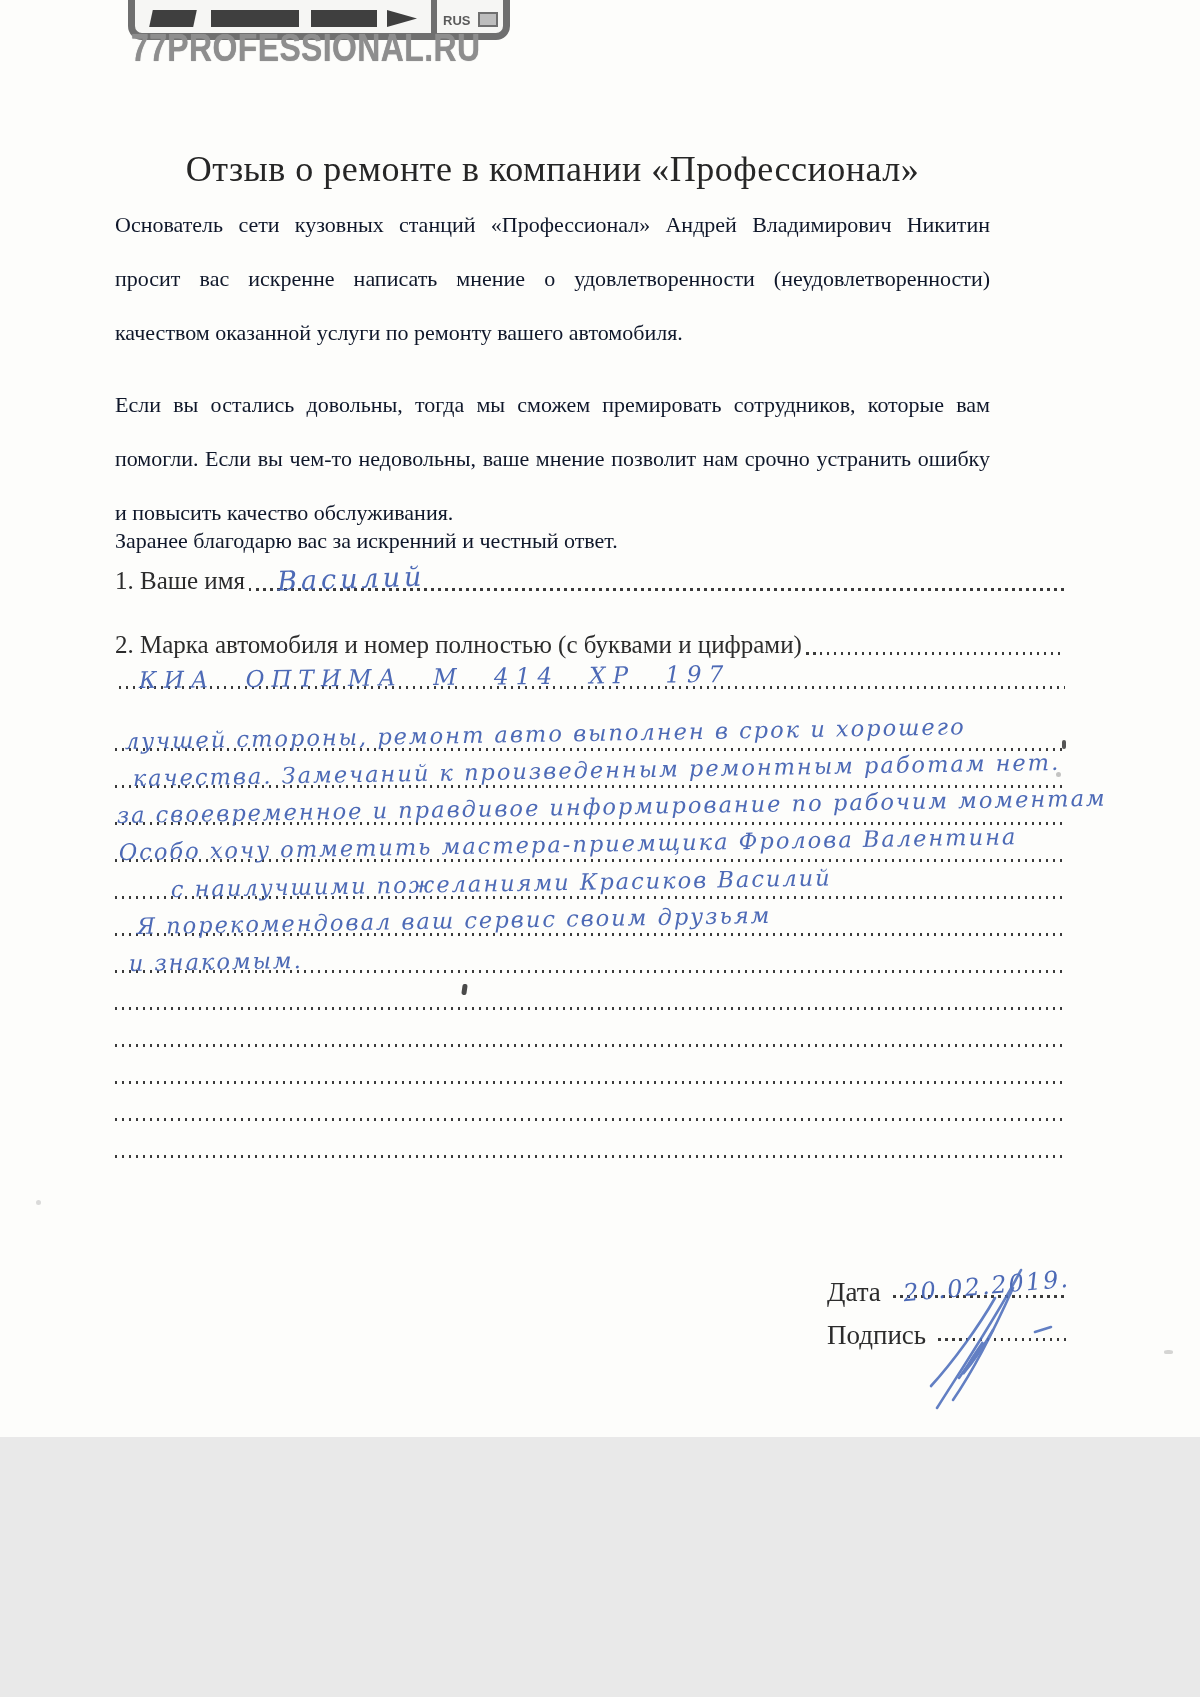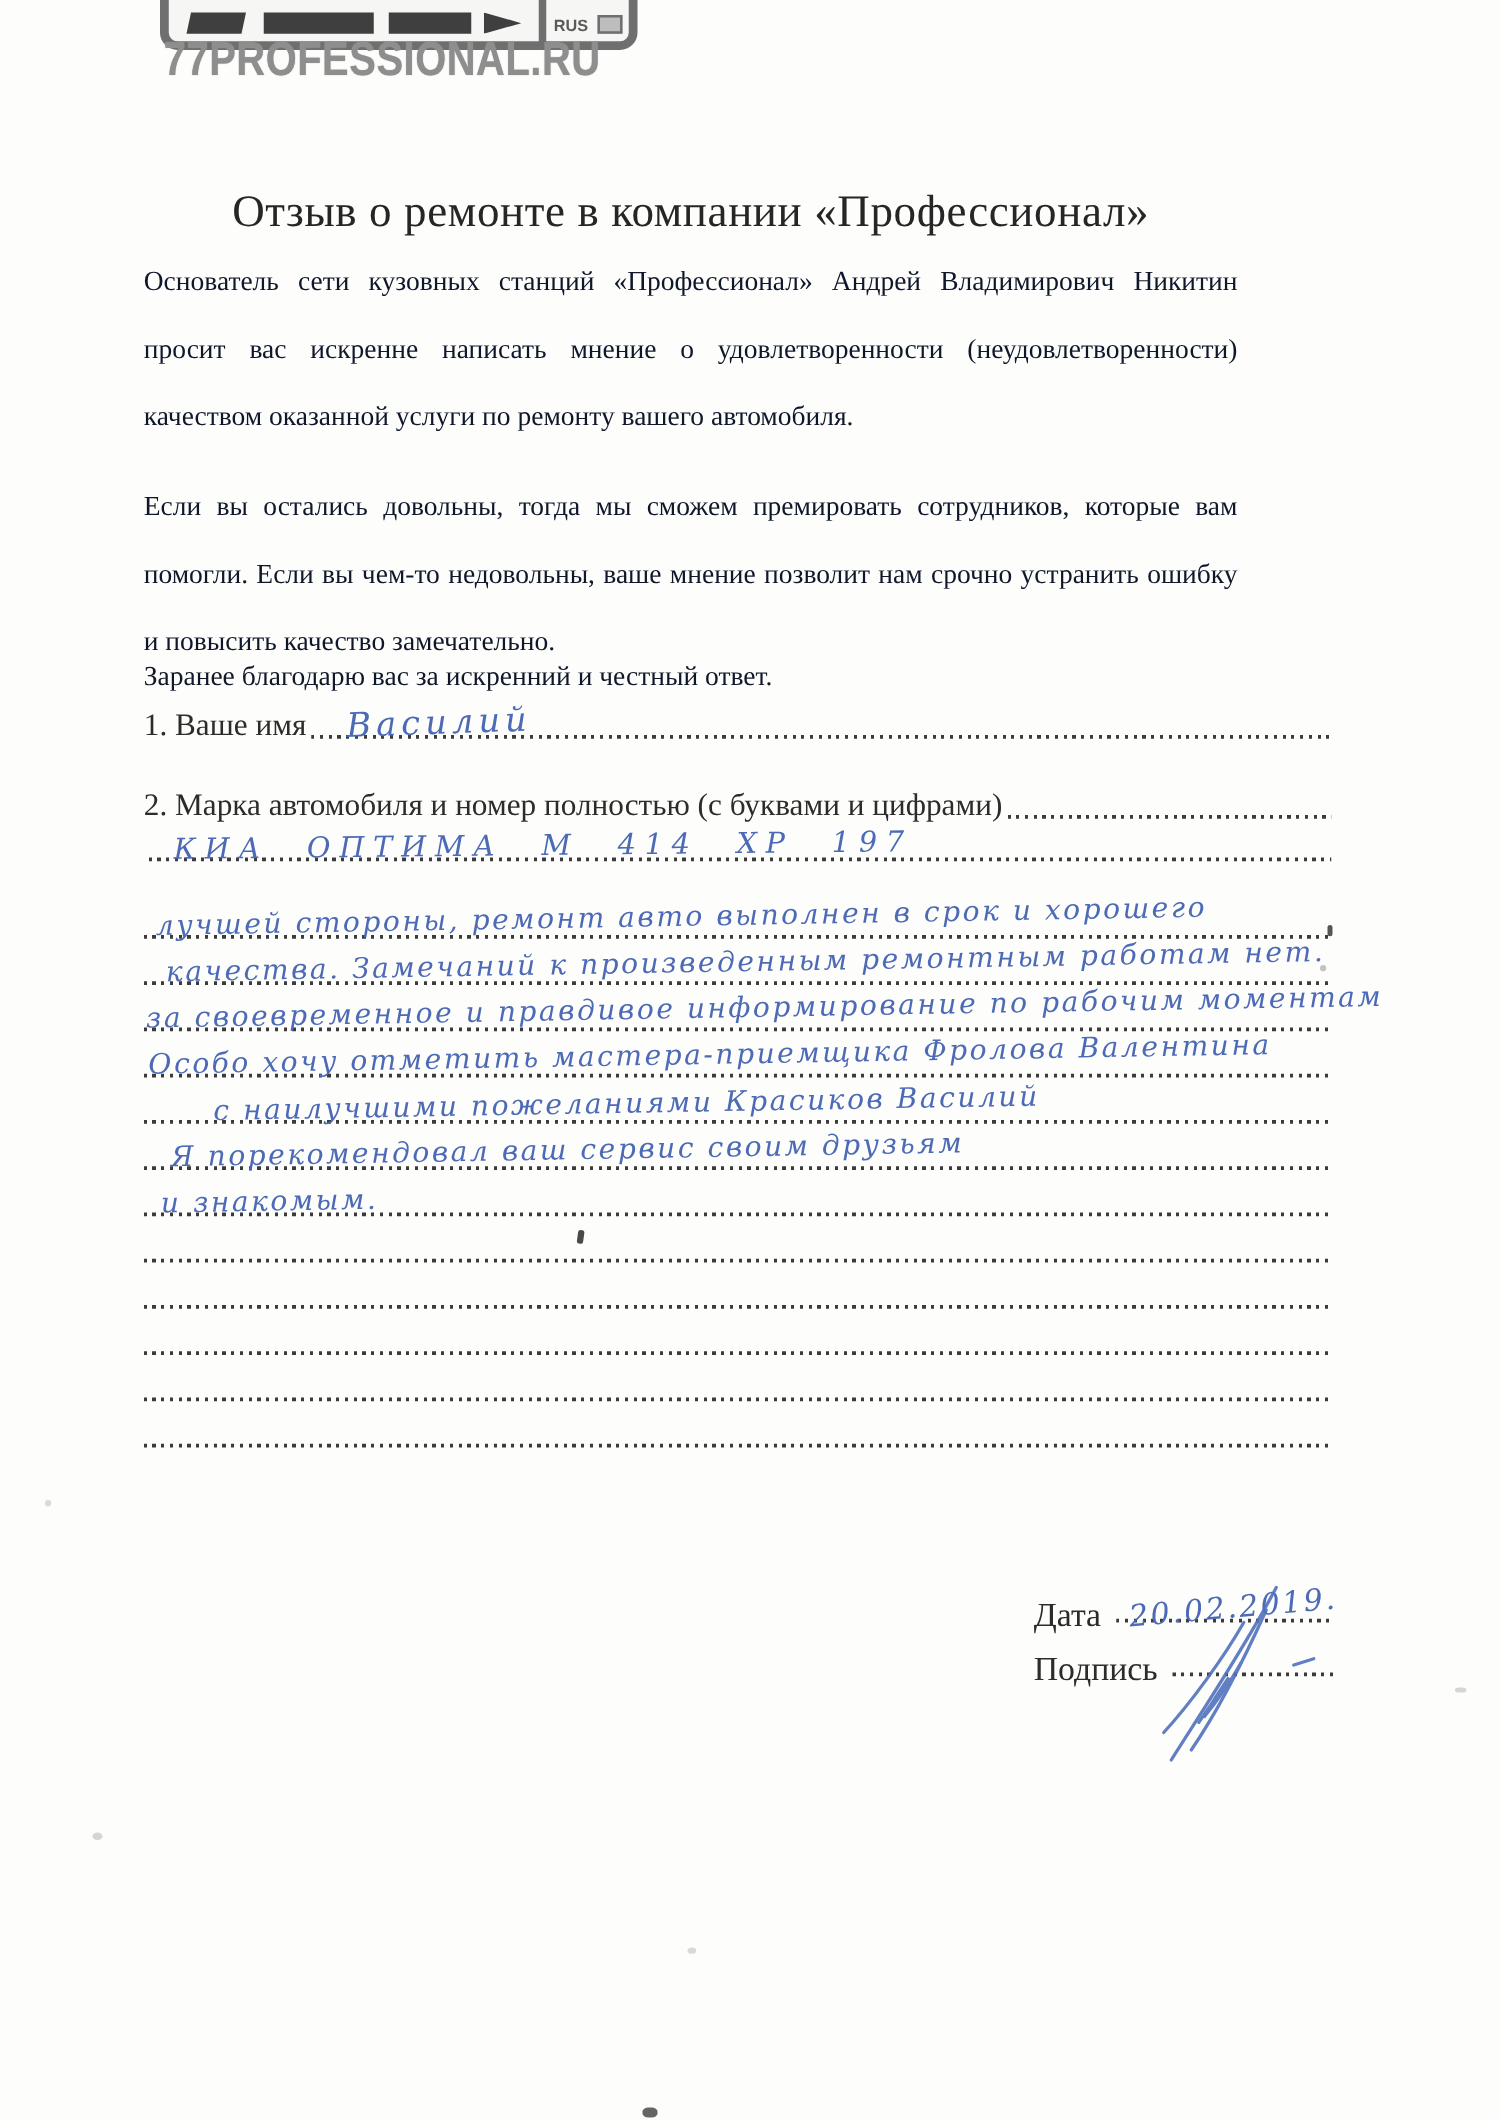--- a/index.html
+++ b/index.html
@@ -1,17 +1,17 @@
 <!DOCTYPE html>
 <html><head>
 <meta charset="utf-8">
 <style>
   html,body{margin:0;padding:0;background:#e9e9e9;}
   .page{
-    position:relative;width:1200px;height:1697px;margin:0 auto;
+    position:relative;width:1200px;height:1437px;margin:0 auto;
     background:#fdfdfb;overflow:hidden;
     font-family:"Liberation Serif","DejaVu Serif",serif;color:#2c2c2c;
   }
 
   
   .logo-box{
     position:absolute;left:128px;top:-24px;width:368px;height:50px;
     border:7px solid #6f6f6f;border-radius:14px;background:#f6f6f4;
   }
   .logo-glyph{position:absolute;background:#3f3f3f;bottom:6px;}
@@ -103,21 +103,21 @@
     <div class="logo-glyph g4"></div>
     <div class="logo-divider"></div>
     <div class="logo-rus">RUS</div>
     <div class="logo-flag"></div>
   </div>
   <div class="logo-text">77PROFESSIONAL.RU</div>
 
   <div class="title">Отзыв о ремонте в компании «Профессионал»</div>
 
   <div class="para p1">Основатель сети кузовных станций «Профессионал» Андрей Владимирович Никитин просит вас искренне написать мнение о удовлетворенности (неудовлетворенности) качеством оказанной услуги по ремонту вашего автомобиля.</div>
-  <div class="para p2">Если вы остались довольны, тогда мы сможем премировать сотрудников, которые вам помогли. Если вы чем-то недовольны, ваше мнение позволит нам срочно устранить ошибку и повысить качество замечательно.</div>
+  <div class="para p2">Если вы остались довольны, тогда мы сможем премировать сотрудников, которые вам помогли. Если вы чем-то недовольны, ваше мнение позволит нам срочно устранить ошибку и повысить качество обслуживания.</div>
   <div class="para p3">Заранее благодарю вас за искренний и честный ответ.</div>
 
   <div class="q-row q1">
     <span>1. Ваше имя</span>
     <span class="dotfill">
       <span class="hand">Василий</span>
     </span>
   </div>
 
   <div class="q-row q2a">

